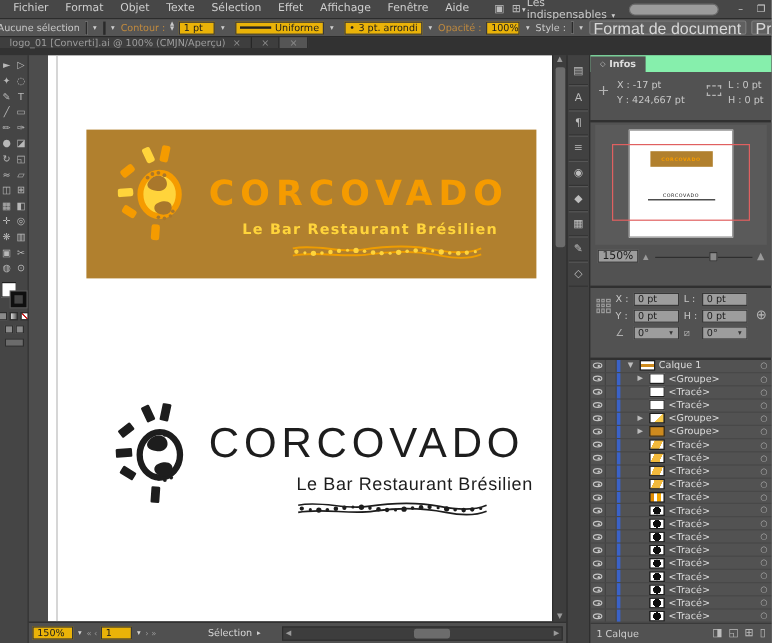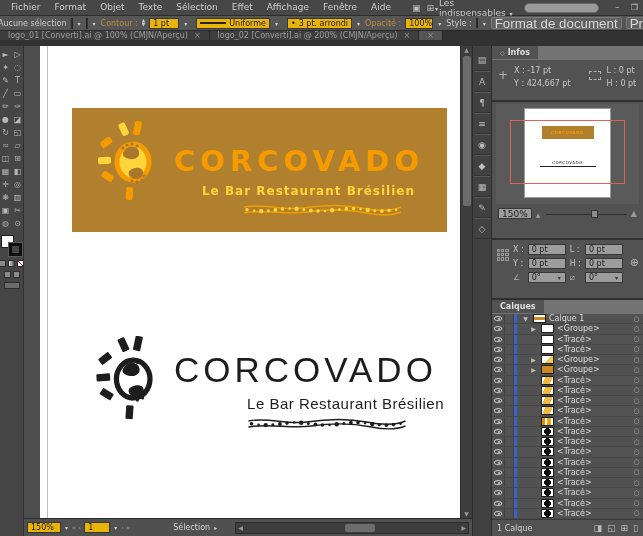--- a/index.html
+++ b/index.html
@@ -86,21 +86,21 @@
   .hthumb{position:absolute;left:47%;width:30px;height:8px;background:#6c6c6c;border-radius:2px}
 
   
   .dock{position:absolute;left:472px;top:46px;width:20px;bottom:0;background:#414141;border-left:1px solid #2c2c2c;border-right:1px solid #2c2c2c;display:flex;flex-direction:column;align-items:center;padding-top:4px}
   .dock-icon{width:18px;height:21px;display:flex;align-items:center;justify-content:center;color:#bdbdbd;font-size:9px;border-top:1px solid #565656;border-bottom:1px solid #333;width:16px}
   .dock-icon:first-child{border-top:none}
 
   
   .panels{position:absolute;left:492px;top:46px;right:0;bottom:0;background:#303030;display:flex;flex-direction:column;gap:2px}
   .panel{background:#525252}
-  .phead{height:14px;background:#737373;display:flex;align-items:flex-start}
+  .phead{height:14px;background:#86efac;display:flex;align-items:center}
   .ptab{background:#525252;height:13px;display:flex;align-items:center;gap:3px;padding:0 8px;color:#dedede;font-size:8px;font-weight:bold}
   .ptab .dmd{font-size:6px;color:#bbb;font-weight:normal}
   .plabel{color:#c6c6c6}
   .pfield{background:#9d9d9d;color:#1d1d1d;border:1px solid #383838;height:11px;display:inline-flex;align-items:center;padding:0 3px;min-width:38px}
 
   .infos-body{display:flex;align-items:flex-start;gap:6px;padding:6px 6px;font-size:8px}
   .cross{color:#b5b5b5;font-size:12px;line-height:12px;margin-top:3px}
   .dashedrect{width:12px;height:9px;border:1px dashed #b5b5b5;margin-top:5px}
   .kv{display:flex;flex-direction:column;gap:4px}
   .kv div{white-space:nowrap}
@@ -212,21 +212,20 @@
   <button class="obtn">Préférences</button>
 
 </div>
 
 <div class="tabbar" id="tabbar">
     <div class="doc-tab">
       <span>logo_01 [Converti].ai @ 100% (CMJN/Aperçu)</span>
       <span class="tab-x">×</span>
     </div>
     <div class="doc-tab">
-      <span>logo_02 [Converti].ai @ 200% (CMJN/Aperçu)</span>
       <span class="tab-x">×</span>
     </div>
     <div class="doc-tab active">
       <span class="tab-x">×</span>
     </div>
   </div>
 
 <div class="toolbar">
   <div class="tool-grid" id="tool-grid">
       <div class="tool">►</div>
@@ -499,25 +498,20 @@
         <span class="pfield">
             <span>0°</span>
             <span class="dd" style="color:#333;margin-left:auto">▾</span>
           </span>
       </div>
       <span class="tf-move">⊕</span>
     </div>
   </div>
 
   <div class="panel calques">
-    <div class="phead">
-        <div class="ptab">
-          <span>Calques</span>
-        </div>
-      </div>
     <div class="layer-rows" id="layer-rows">
         <div class="lrow">
           <span class="eyecell">
             <span class="eye"></span>
           </span>
           <span class="lockcell"></span>
           <span class="bluebar"></span>
           <div class="lcontent" style="padding-left: 2px;">
             <span class="arrowcell">▼</span>
             <span class="th layer"></span>

